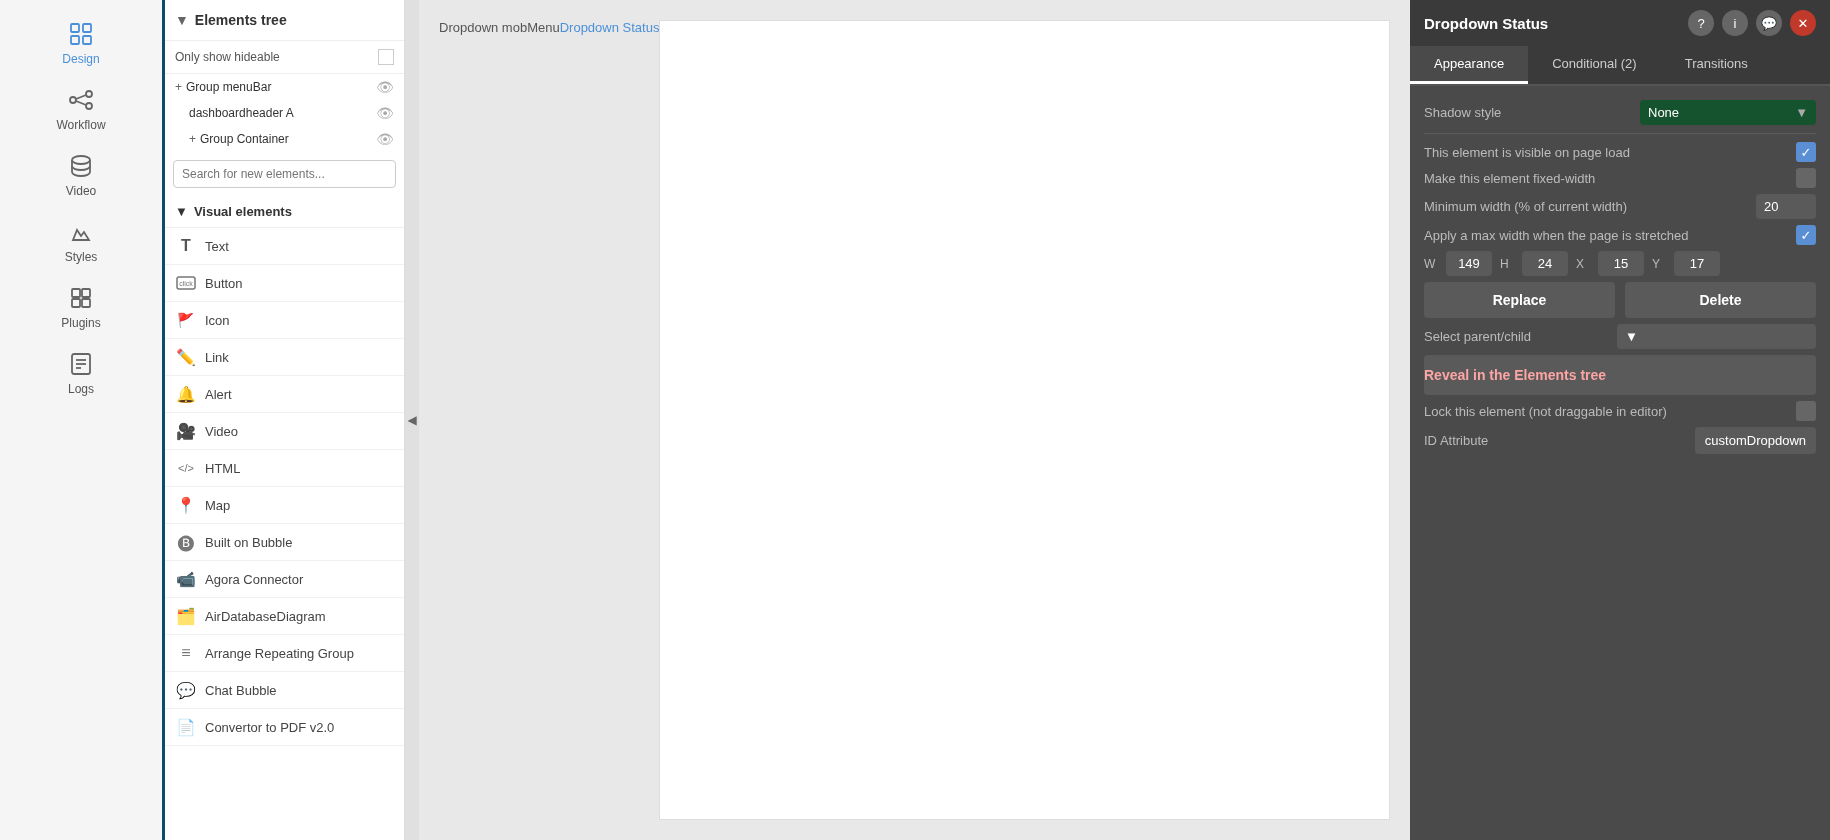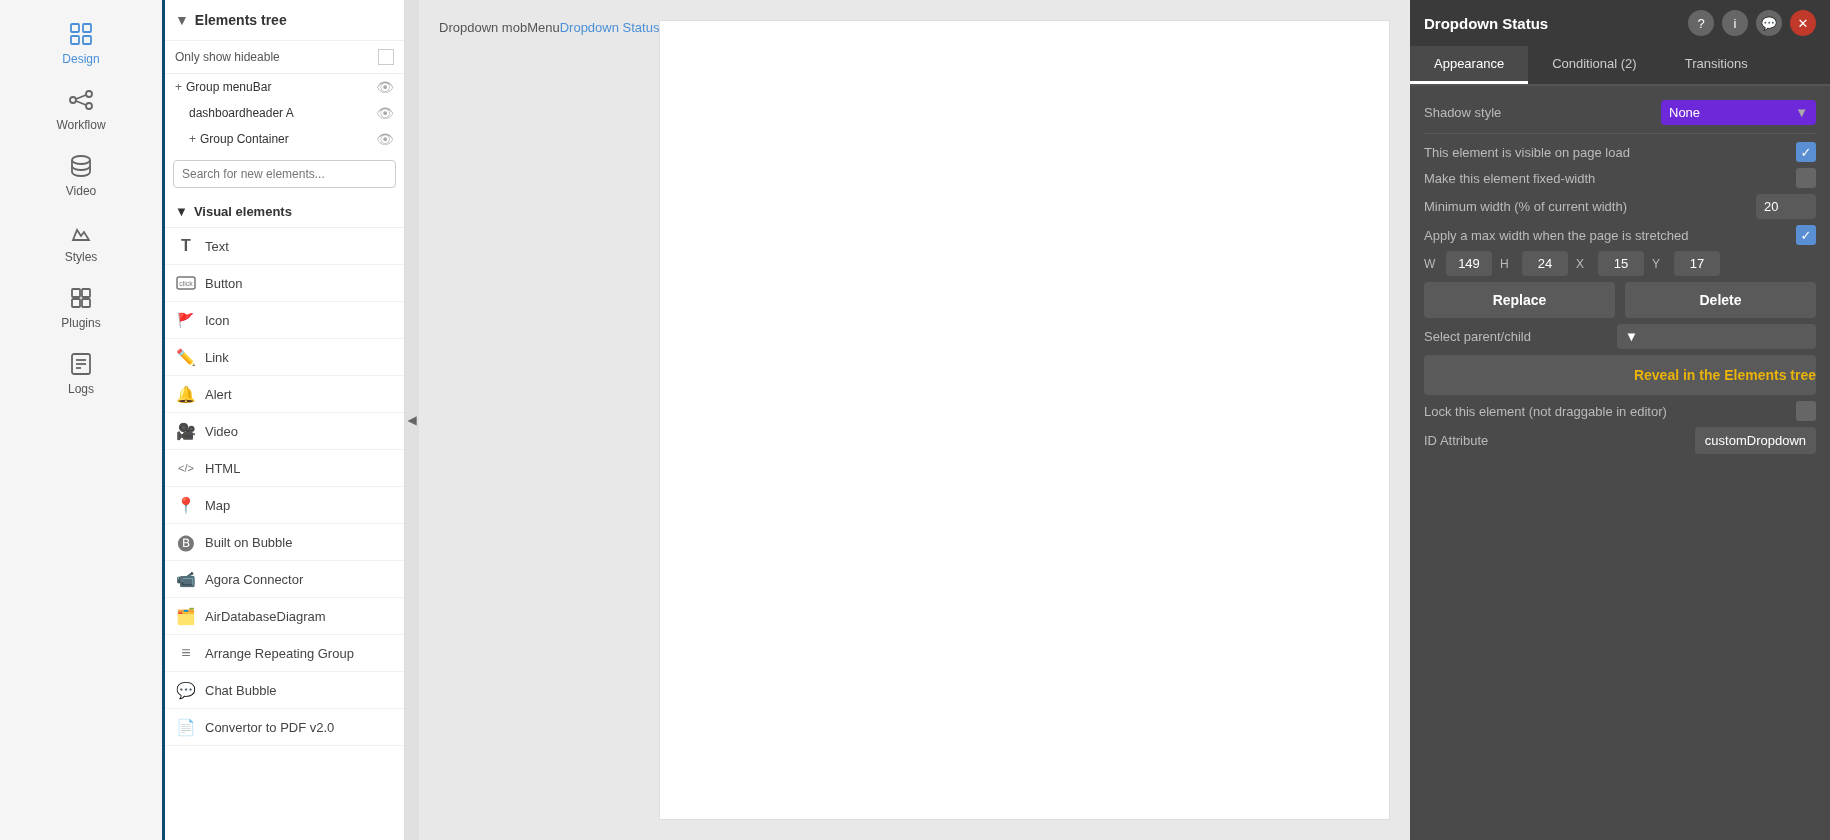--- a/index.html
+++ b/index.html
@@ -250,27 +250,27 @@
     .form-row {
       display: flex;
       align-items: center;
     }
     .form-label {
       color: #bbb;
       font-size: 13px;
       flex: 1;
     }
     .form-control {
-      background: #6d28d9;
+      background: #14532d;
       border: none;
       border-radius: 4px;
       color: #fff;
       padding: 5px 8px;
       font-size: 13px;
-      width: 155px;
+      width: 176px;
       display: flex;
       align-items: center;
       justify-content: space-between;
     }
     .form-control .chevron {
       color: #aaa;
     }
 
     .toggle-row {
       display: flex;
@@ -330,29 +330,29 @@
       padding: 10px 0;
       font-size: 14px;
       font-weight: 600;
       cursor: pointer;
       flex: 1;
       text-align: center;
     }
 
     .reveal-btn {
       background: #5a5a5a;
-      color: #eab308;
+      color: #fca5a5;
       border: none;
       border-radius: 4px;
       padding: 12px 0;
       font-size: 14px;
       font-weight: 600;
       cursor: pointer;
       width: 100%;
-      text-align: right;
+      text-align: left;
     }
 
     .select-control {
       background: #5a5a5a;
       border: none;
       border-radius: 4px;
       color: #fff;
       padding: 5px 8px;
       font-size: 13px;
       flex: 1;

